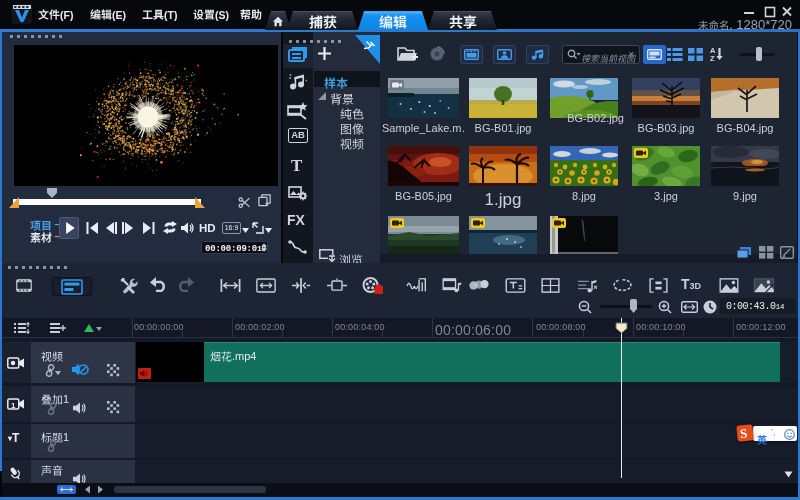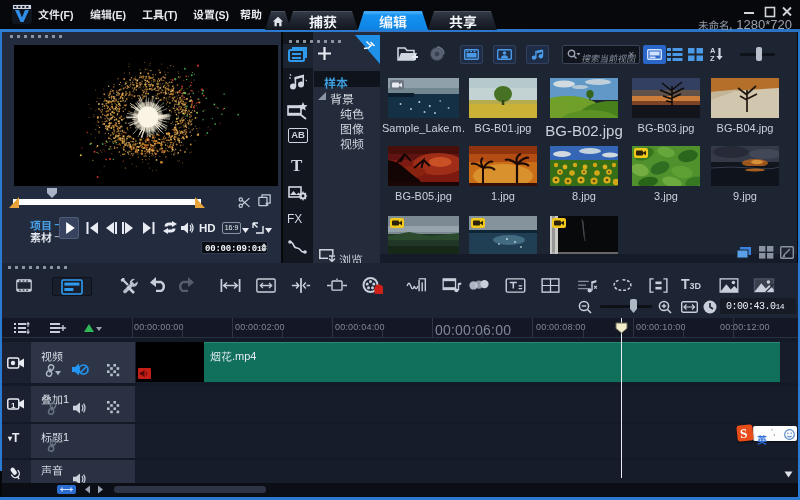--- a/index.html
+++ b/index.html
@@ -1832,21 +1832,21 @@
   </svg>
 <div class="abs" style="left:288px;top:128px;width:20px;height:15px;border:1.5px solid #cfd6e0;border-radius:2px;color:#cfd6e0;font-size:9.5px;font-weight:bold;text-align:center;line-height:12px">AB</div>
 <div class="abs" style="left:291px;top:156px;color:#cfd6e0;font-size:17px;font-weight:bold;font-family:'Liberation Serif',serif">T</div>
 <svg class="abs" style="left:288px;top:184px" width="20" height="18" viewBox="0 0 20 18">
     <rect x="1" y="3" width="12" height="10" fill="none" stroke="#cfd6e0" stroke-width="1.6"></rect>
 <path d="M2 11 l3.5-4 3 3.5 2-2 2.5 2.5" fill="#cfd6e0"></path>
 <circle cx="15" cy="12" r="3.4" fill="#cfd6e0"></circle>
     <circle cx="15" cy="12" r="1.4" fill="#11161f"></circle>
 <path d="M15 7.5 v2 M15 14.5 v2 M10.8 12 h2 M17.2 12 h2 M12 9 l1.4 1.4 M16.6 13.6 l1.4 1.4 M18 9 l-1.4 1.4 M13.4 13.6 L12 15" stroke="#cfd6e0" stroke-width="1.2"></path>
   </svg>
-<div class="abs" style="left:287px;top:212px;color:#cfd6e0;font-size:12px;font-weight:normal">FX</div>
+<div class="abs" style="left:287px;top:212px;color:#cfd6e0;font-size:14px;font-weight:bold">FX</div>
 <svg class="abs" style="left:288px;top:239px" width="19" height="16" viewBox="0 0 19 16">
     <path d="M2 3 C7 3 4 9 9 9 C14 9 11 14 17 13" fill="none" stroke="#cfd6e0" stroke-width="1.6"></path>
 <circle cx="2" cy="3" r="1.8" fill="#cfd6e0"></circle>
     <circle cx="17" cy="13" r="1.8" fill="#cfd6e0"></circle>
   </svg>
 <div class="abs" style="left:318px;top:46px;width:13px;height:13px"><svg width="13" height="13" viewBox="0 0 13 13">
       <path d="M5.4 0 H7.6 V5.4 H13 V7.6 H7.6 V13 H5.4 V7.6 H0 V5.4 H5.4 Z" fill="#e8ecf2"></path>
     </svg></div>
 <div class="abs" style="left:337px;top:47px"><svg style="width:11px;height:11px;vertical-align:middle;" viewBox="0 0 1000 1000" fill="#9aa3b4">
       <use href="#r6dfb" x="0"></use>
@@ -1998,21 +1998,21 @@
     <ellipse cx="14" cy="6" rx="11" ry="3.5" fill="#e8f2f8"></ellipse>
     <ellipse cx="48" cy="4" rx="13" ry="3" fill="#d4e6f2"></ellipse>
     <ellipse cx="30" cy="9" rx="8" ry="2" fill="#c8dcec"></ellipse>
 <ellipse cx="18" cy="36" rx="36" ry="18" fill="#7cb02c"></ellipse>
     <ellipse cx="62" cy="40" rx="34" ry="17" fill="#508e1e"></ellipse>
     <ellipse cx="40" cy="44" rx="30" ry="12" fill="#66a226"></ellipse>
 <ellipse cx="40" cy="16" rx="3.6" ry="4" fill="#386e18"></ellipse>
     <rect x="39.4" y="19.5" width="1.3" height="3" fill="#28500f"></rect>
     <rect width="68" height="40" fill="#0a1018" opacity="0.10"></rect>
   </svg>
-<div class="abs" style="left:544px;top:122px;width:80px;text-align:center;color:#ccd2db;font-size:15px;white-space:nowrap;overflow:hidden">BG-B02.jpg</div>
+<div class="abs" style="left:544px;top:112px;width:80px;text-align:right;color:#ccd2db;font-size:11px;white-space:nowrap;overflow:hidden">BG-B02.jpg</div>
 <svg class="abs" style="left:632px;top:78px" width="68" height="40" viewBox="0 0 68 40" preserveAspectRatio="none">
     <rect width="68" height="40" fill="#39466a"></rect>
     <rect y="12" width="68" height="8" fill="#6a5a50"></rect>
 <rect y="18" width="68" height="6" fill="#e08a40"></rect>
     <rect y="23" width="68" height="5" fill="#8a4a28"></rect>
     <rect y="27" width="68" height="13" fill="#14141c"></rect>
 <path d="M40 28 V8 M40 13 L30 5 M40 12 L50 4 M40 17 L28 12 M40 16 L52 10 M40 21 L31 18 M40 20 L49 16 M40 24 L34 23" stroke="#0e0a0a" stroke-width="1.5" fill="none"></path>
     <rect width="68" height="40" fill="#0a1018" opacity="0.10"></rect>
   </svg>
 <div class="abs" style="left:626px;top:122px;width:80px;text-align:center;color:#ccd2db;font-size:11px;white-space:nowrap;overflow:hidden">BG-B03.jpg</div>
@@ -2041,21 +2041,21 @@
 <svg class="abs" style="left:469px;top:146px" width="68" height="40" viewBox="0 0 68 40" preserveAspectRatio="none">
     <rect width="68" height="40" fill="#e07818"></rect>
     <rect y="0" width="68" height="8" fill="#a03810"></rect>
     <rect y="8" width="68" height="8" fill="#c85414"></rect>
 <ellipse cx="34" cy="30" rx="30" ry="12" fill="#f0a030"></ellipse>
 <path d="M14 40 V22 M14 22 Q6 16 2 18 M14 22 Q10 14 14 12 M14 22 Q20 14 24 16 M14 22 Q22 20 26 24" stroke="#200a04" stroke-width="2" fill="none"></path>
 <path d="M48 40 V18 M48 18 Q40 12 36 14 M48 18 Q46 10 52 8 M48 18 Q56 10 60 12 M48 18 Q56 16 60 20" stroke="#200a04" stroke-width="2.2" fill="none"></path>
     <rect y="37" width="68" height="3" fill="#3a1006"></rect>
     <rect width="68" height="40" fill="#0a1018" opacity="0.10"></rect>
   </svg>
-<div class="abs" style="left:463px;top:190px;width:80px;text-align:center;color:#ccd2db;font-size:11px;white-space:nowrap;overflow:hidden">1.jpg</div>
+<div class="abs" style="left:463px;top:190px;width:80px;text-align:center;color:#ccd2db;font-size:17px;white-space:nowrap;overflow:hidden">1.jpg</div>
 <svg class="abs" style="left:550px;top:146px" width="68" height="40" viewBox="0 0 68 40" preserveAspectRatio="none">
     <rect width="68" height="16" fill="#3a70c8"></rect>
     <ellipse cx="12" cy="8" rx="9" ry="3" fill="#e8f0f8"></ellipse>
     <ellipse cx="40" cy="5" rx="11" ry="3" fill="#d8e8f4"></ellipse>
     <ellipse cx="60" cy="9" rx="8" ry="2.5" fill="#e8f0f8"></ellipse>
 <rect y="14" width="68" height="26" fill="#3c7818"></rect>
 <circle cx="6" cy="19" r="2.2" fill="#e8b818"></circle>
     <circle cx="15" cy="21" r="2.4" fill="#f0c020"></circle>
     <circle cx="25" cy="19" r="2.2" fill="#e8b818"></circle>
     <circle cx="35" cy="21" r="2.4" fill="#f0c020"></circle>
@@ -2343,21 +2343,21 @@
 <div class="abs" style="left:432px;top:318px;width:1px;height:20px;background:#2e3544"></div>
 <div class="abs" style="left:435px;top:322px;color:#7e8798;font-size:14px;letter-spacing:0.2px">00:00:06:00</div>
 <div class="abs" style="left:382px;top:330px;width:1px;height:8px;background:#2e3544"></div>
 <div class="abs" style="left:532px;top:318px;width:1px;height:20px;background:#2e3544"></div>
 <div class="abs" style="left:536px;top:322px;color:#7e8798;font-size:9px;letter-spacing:0.2px">00:00:08:00</div>
 <div class="abs" style="left:482px;top:330px;width:1px;height:8px;background:#2e3544"></div>
 <div class="abs" style="left:633px;top:318px;width:1px;height:20px;background:#2e3544"></div>
 <div class="abs" style="left:636px;top:322px;color:#7e8798;font-size:9px;letter-spacing:0.2px">00:00:10:00</div>
 <div class="abs" style="left:583px;top:330px;width:1px;height:8px;background:#2e3544"></div>
 <div class="abs" style="left:733px;top:318px;width:1px;height:20px;background:#2e3544"></div>
-<div class="abs" style="left:720px;top:322px;color:#7e8798;font-size:9px;letter-spacing:0.2px">00:00:12:00</div>
+<div class="abs" style="left:736px;top:322px;color:#7e8798;font-size:9px;letter-spacing:0.2px">00:00:12:00</div>
 <div class="abs" style="left:683px;top:330px;width:1px;height:8px;background:#2e3544"></div>
 <div class="abs" style="left:2px;top:342px;width:29px;height:41px;background:#1b2130"></div>
 <div class="abs" style="left:31px;top:342px;width:104px;height:41px;background:#2a3143"></div>
 <div class="abs" style="left:135px;top:342px;width:663px;height:41px;background:#171c2a"></div>
 <div class="abs" style="left:2px;top:386px;width:29px;height:36px;background:#1b2130"></div>
 <div class="abs" style="left:31px;top:386px;width:104px;height:36px;background:#2a3143"></div>
 <div class="abs" style="left:135px;top:386px;width:663px;height:36px;background:#171c2a"></div>
 <div class="abs" style="left:2px;top:424px;width:29px;height:34px;background:#1b2130"></div>
 <div class="abs" style="left:31px;top:424px;width:104px;height:34px;background:#2a3143"></div>
 <div class="abs" style="left:135px;top:424px;width:663px;height:34px;background:#171c2a"></div>

